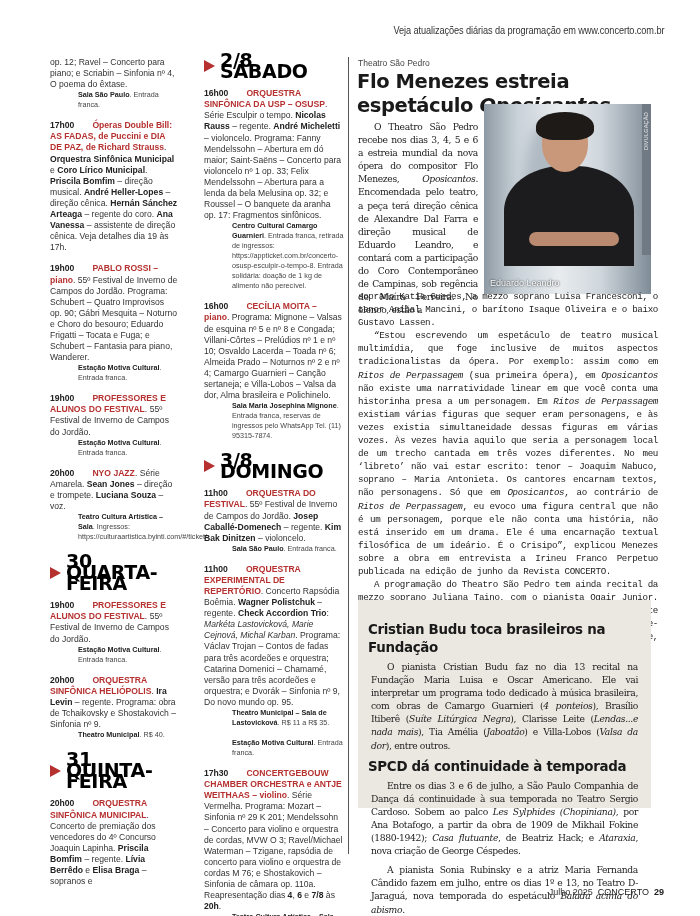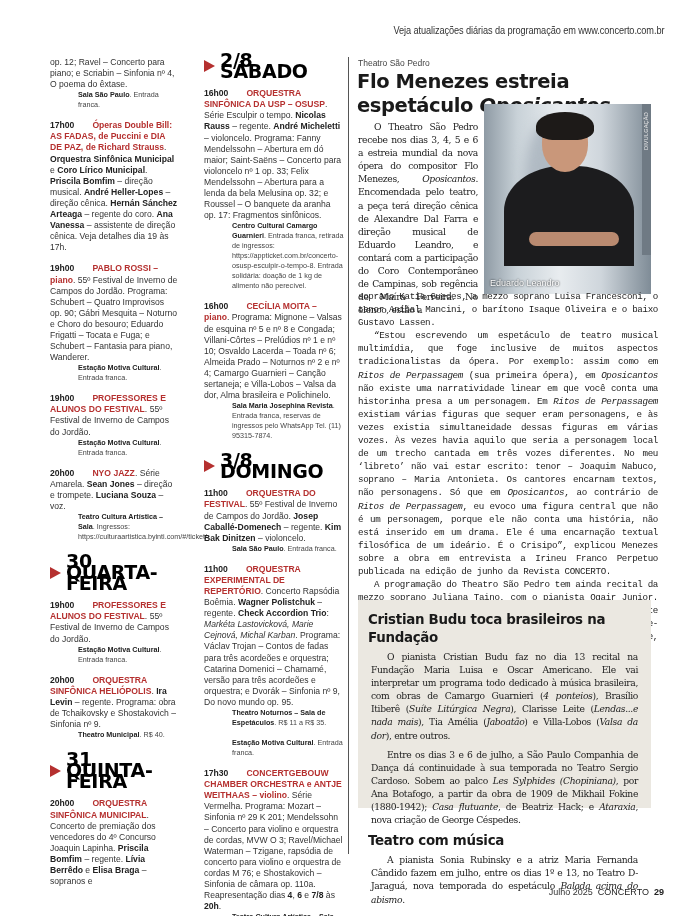--- a/index.html
+++ b/index.html
@@ -28,21 +28,21 @@
   .cont { position: absolute; left: 358px; top: 290px; width: 300px; font-family: Liberation Mono, monospace; }
   .photo { position: absolute; left: 484px; top: 104px; width: 167px; height: 190px; overflow: hidden; background: linear-gradient(90deg, #8e9aa4 0%, #c9d2d8 20%, #e8ecef 45%, #cfd6dc 70%, #7f8c97 100%); }
   .photo .shadow { position: absolute; left: 40px; top: 20px; width: 40px; height: 120px; background: #b0bac3; border-radius: 50%; filter: blur(6px); }
   .photo .head { position: absolute; left: 58px; top: 14px; width: 46px; height: 54px; background: #c9977a; border-radius: 45% 45% 50% 50%; }
   .photo .hair { position: absolute; left: 52px; top: 8px; width: 58px; height: 28px; background: #1d1a18; border-radius: 50% 50% 35% 35%; }
   .photo .body-shape { position: absolute; left: 20px; top: 62px; width: 130px; height: 100px; background: #1c1c1e; border-radius: 45% 45% 0 0; }
   .photo .hands { position: absolute; left: 45px; top: 128px; width: 90px; height: 14px; background: #b98a70; border-radius: 7px; }
   .photo .credit-strip { position: absolute; right: 0; top: 0; width: 9px; height: 151px; background: #6f7a84; }
   .photo .credit { position: absolute; right: -14px; top: 24px; transform: rotate(-90deg); font-size: 5.5px; color: #e8e8e8; letter-spacing: 0.2px; }
   .photo .caption { position: absolute; left: 6px; bottom: 6px; font-size: 9px; color: #fff; text-shadow: 0 0 2px #000; }
-  .box { position: absolute; left: 358px; top: 600px; width: 293px; height: 208px; background: #ebe8e1; padding: 4px 10px; box-sizing: border-box; }
+  .box { position: absolute; left: 358px; top: 600px; width: 293px; height: 208px; background: #ebe8e1; padding: 14px 10px; box-sizing: border-box; }
   .box h3 { font-family: "DejaVu Sans", sans-serif; font-weight: bold; font-size: 13.4px; margin: 0; line-height: 18px; color: #1a1a1a; letter-spacing: -0.3px; }
   .box .body p { margin: 3px; text-indent: 16px; }
   .box .sec { margin-top: 0; }
   .footer { position: absolute; right: 36px; top: 887px; font-size: 9px; color: #333; }
   .footer .brand { font-weight: normal; margin-left: 5px; color: #222; }
   .footer .pg { font-weight: bold; margin-left: 5px; color: #222; }
 </style>
 </head>
 <body>
 
@@ -99,34 +99,34 @@
   <div class="dayhead" style="margin-top:-2px">
       <span class="arr"></span>
       <span>2/8 SÁBADO</span>
     </div>
   <div class="ev">
     <p><span class="time">16h00</span><span class="title">ORQUESTRA SINFÔNICA DA USP – OSUSP</span><span>. Série Esculpir o tempo. </span><span class="b">Nicolas Rauss</span><span> – regente. </span><span class="b">André Micheletti</span><span> – violoncelo. Programa: Fanny Mendelssohn – Abertura em dó maior; Saint-Saëns – Concerto para violoncelo nº 1 op. 33; Felix Mendelssohn – Abertura para a lenda da bela Melusina op. 32; e Roussel – O banquete da aranha op. 17: Fragmentos sinfônicos.</span></p>
     <p class="venue"><span class="vn">Centro Cultural Camargo Guarnieri</span><span>. Entrada franca, retirada de ingressos: https://appticket.com.br/concerto-osusp-esculpir-o-tempo-8. Entrada solidária: doação de 1 kg de alimento não perecível.</span></p>
   </div>
   <div class="ev">
     <p><span class="time">16h00</span><span class="title">CECÍLIA MOITA – piano</span><span>. Programa: Mignone – Valsas de esquina nº 5 e nº 8 e Congada; Villani-Côrtes – Prelúdios nº 1 e nº 10; Osvaldo Lacerda – Toada nº 6; Almeida Prado – Noturnos nº 2 e nº 4; Camargo Guarnieri – Canção sertaneja; e Villa-Lobos – Valsa da dor, Alma brasileira e Polichinelo.</span></p>
-    <p class="venue"><span class="vn">Sala Maria Josephina Revista</span><span>. Entrada franca, reservas de ingressos pelo WhatsApp Tel. (11) 95315-7874.</span></p>
+    <p class="venue"><span class="vn">Sala Maria Josephina Mignone</span><span>. Entrada franca, reservas de ingressos pelo WhatsApp Tel. (11) 95315-7874.</span></p>
   </div>
 
   <div class="dayhead">
       <span class="arr"></span>
       <span>3/8 DOMINGO</span>
     </div>
   <div class="ev">
     <p><span class="time">11h00</span><span class="title">ORQUESTRA DO FESTIVAL</span><span>. 55º Festival de Inverno de Campos do Jordão. </span><span class="b">Josep Caballé-Domenech</span><span> – regente. </span><span class="b">Kim Bak Dinitzen</span><span> – violoncelo.</span></p>
     <p class="venue"><span class="vn">Sala São Paulo</span><span>. Entrada franca.</span></p>
   </div>
   <div class="ev">
     <p><span class="time">11h00</span><span class="title">ORQUESTRA EXPERIMENTAL DE REPERTÓRIO</span><span>. Concerto Rapsódia Boêmia. </span><span class="b">Wagner Polistchuk</span><span> – regente. </span><span class="b">Check Accordion Trio</span><span>: </span><span class="i">Markéta Lastovicková, Marie Cejnová, Michal Karban</span><span>. Programa: Václav Trojan – Contos de fadas para três acordeões e orquestra; Catarina Domenici – Chamamé, versão para três acordeões e orquestra; e Dvorák – Sinfonia nº 9, Do novo mundo op. 95.</span></p>
-    <p class="venue"><span class="vn">Theatro Noturnos – Sala de Espetáculos</span><span>. R$ 11 a R$ 35.</span></p>
+    <p class="venue"><span class="vn">Theatro Municipal – Sala de Lastovicková</span><span>. R$ 11 a R$ 35.</span></p>
   </div>
   <div class="ev">
     <p class="venue"><span class="vn">Estação Motiva Cultural</span><span>. Entrada franca.</span></p>
   </div>
   <div class="ev">
     <p><span class="time">17h30</span><span class="title">CONCERTGEBOUW CHAMBER ORCHESTRA e ANTJE WEITHAAS – violino</span><span>. Série Vermelha. Programa: Mozart – Sinfonia nº 29 K 201; Mendelssohn – Concerto para violino e orquestra de cordas, MVW O 3; Ravel/Michael Waterman – Tzigane, rapsódia de concerto para violino e orquestra de cordas M 76; e Shostakovich – Sinfonia de câmara op. 110a. Reapresentação dias </span><span class="b">4</span><span>, </span><span class="b">6</span><span> e </span><span class="b">7/8</span><span> às </span><span class="b">20h</span><span>.</span></p>
     <p class="venue"><span class="vn">Teatro Cultura Artística – Sala</span><span>. Ingressos: https://culturaartistica.byinti.com/#/ticket/.</span></p>
   </div>
   <div class="ev">
     <p><span class="time">18h00</span><span class="title">CÂMARA DA OSESP</span><span>. 1ª parte: </span></p>
@@ -160,26 +160,26 @@
 </div>
 
 <div class="box">
   <div class="sec" style="padding-top:7px">
     <h3>Cristian Budu toca brasileiros na Fundação</h3>
     <div class="body">
         <p><span>O pianista Cristian Budu faz no dia 13 recital na Fundação Maria Luisa e Oscar Americano. Ele vai interpretar um programa todo dedicado à música brasileira, com obras de Camargo Guarnieri (</span><span class="i">4 ponteios</span><span>), Brasílio Itiberê (</span><span class="i">Suíte Litúrgica Negra</span><span>), Clarisse Leite (</span><span class="i">Lendas...e nada mais</span><span>), Tia Amélia (</span><span class="i">Jaboatão</span><span>) e Villa-Lobos (</span><span class="i">Valsa da dor</span><span>), entre outros.</span></p>
       </div>
   </div>
   <div class="sec" style="margin-top:6px">
+    <h3>SPCD dá continuidade à temporada</h3>
     <div class="body">
         <p><span>Entre os dias 3 e 6 de julho, a São Paulo Companhia de Dança dá continuidade à sua temporada no Teatro Sergio Cardoso. Sobem ao palco </span><span class="i">Les Sylphides (Chopiniana)</span><span>, por Ana Botafogo, a partir da obra de 1909 de Mikhail Fokine (1880-1942); </span><span class="i">Casa flutuante</span><span>, de Beatriz Hack; e </span><span class="i">Ataraxia</span><span>, nova criação de George Céspedes.</span></p>
       </div>
   </div>
   <div class="sec" style="margin-top:6px">
-    <h3>Teatro com música</h3>
     <div class="body">
         <p><span>A pianista Sonia Rubinsky e a atriz Maria Fernanda Cândido fazem em julho, entre os dias 1º e 13, no Teatro D-Jaraguá, nova temporada do espetáculo </span><span class="i">Balada acima do abismo</span><span>.</span></p>
       </div>
   </div>
 </div>
 
 <div class="footer">
   <span>Julho 2025</span><span class="brand">CONCERTO</span><span class="pg">29</span>
 </div>
 

